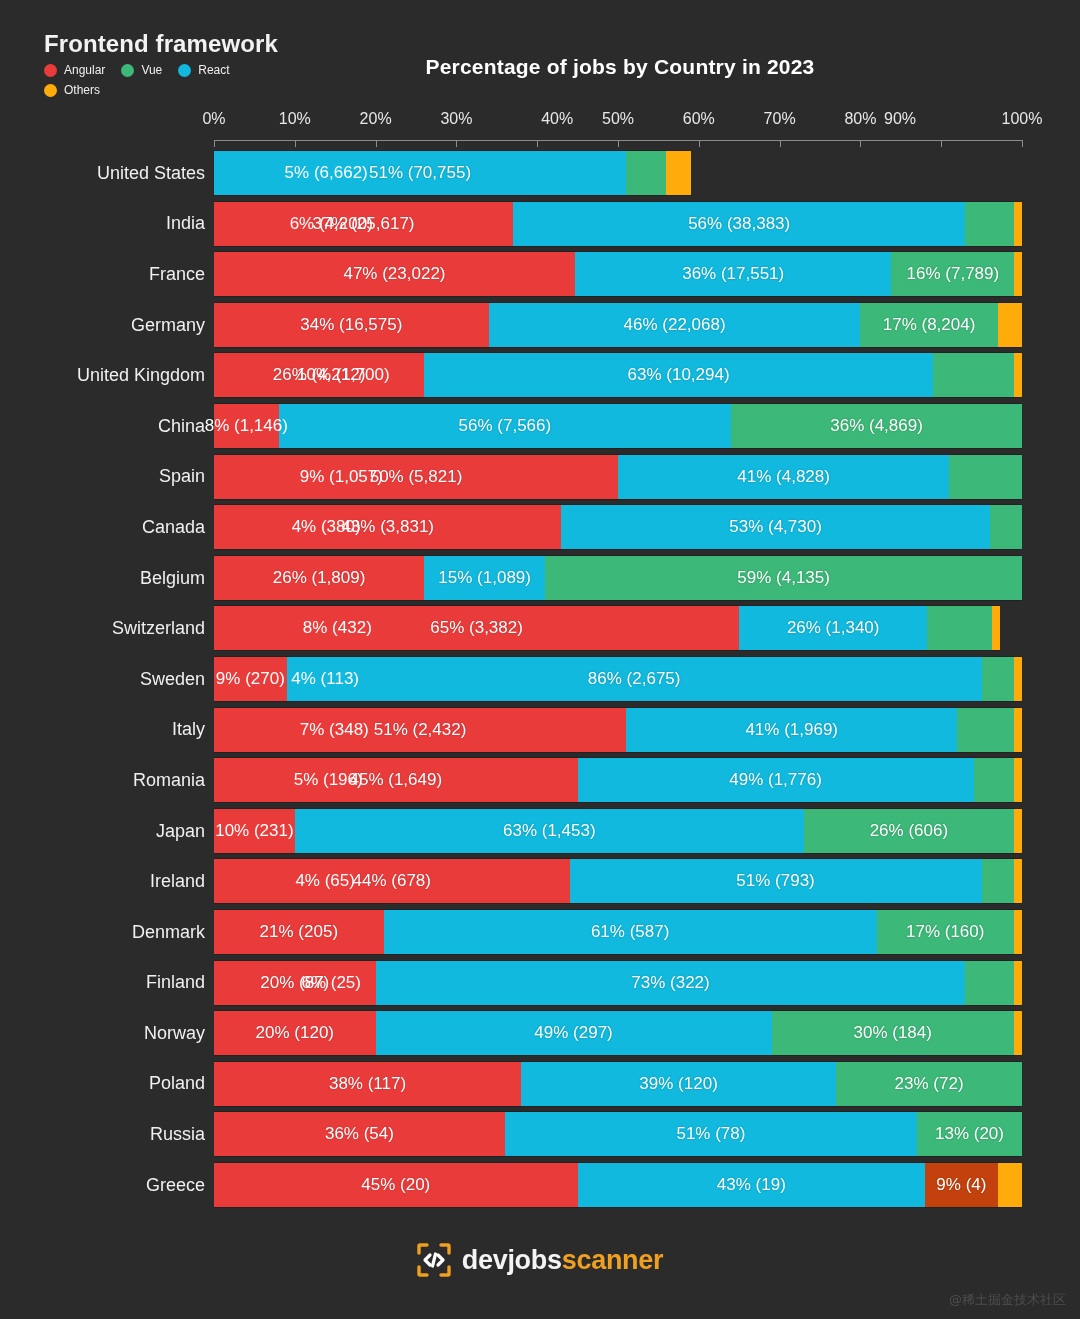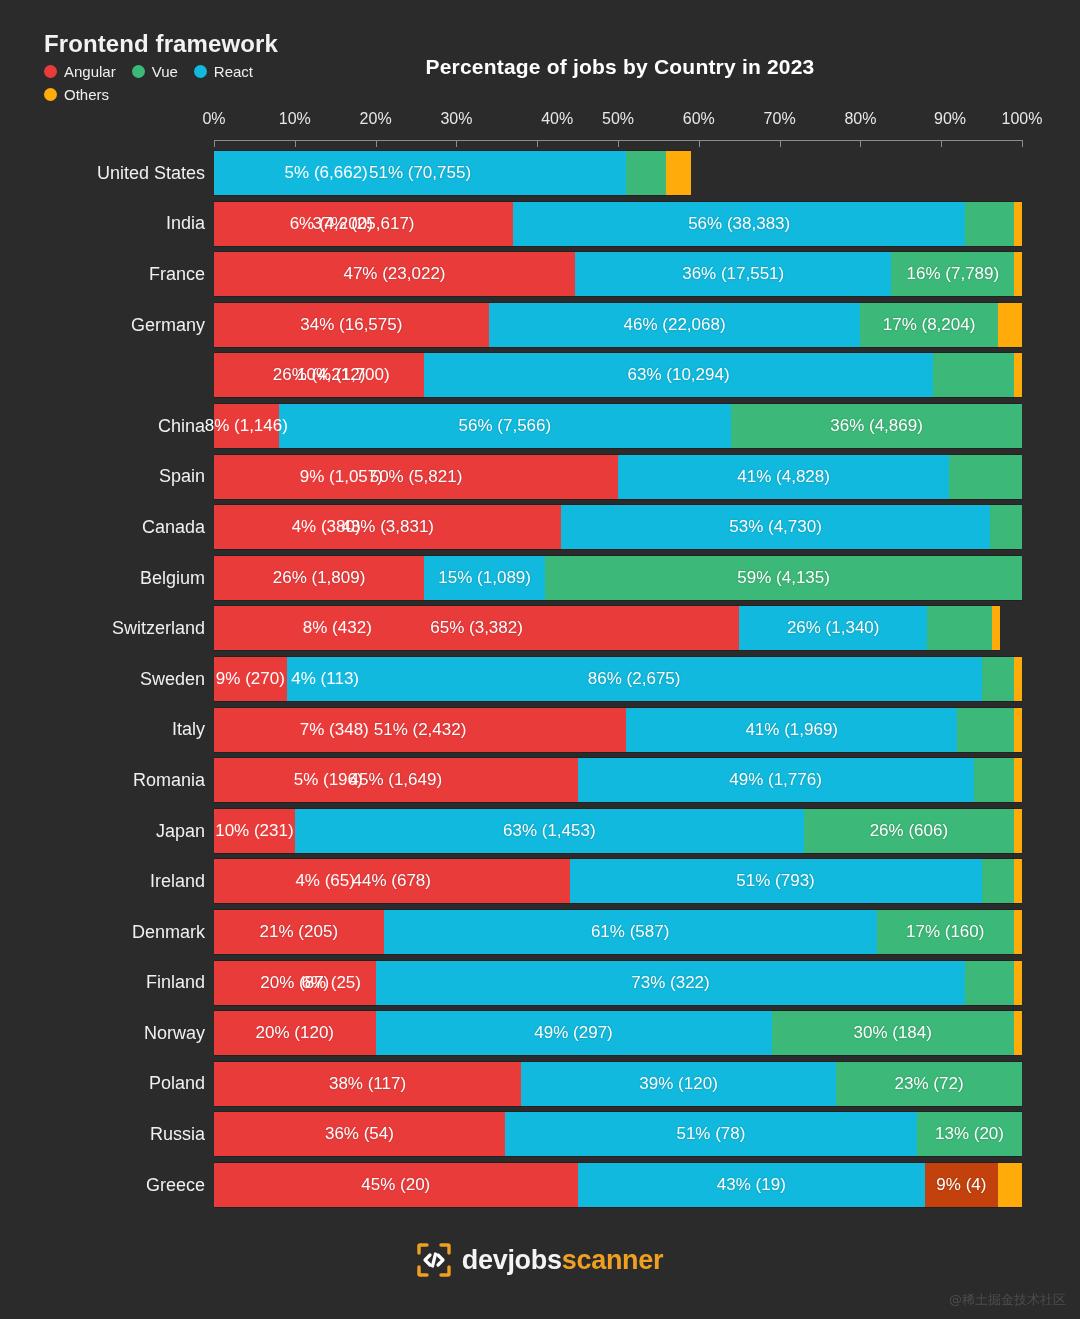--- a/index.html
+++ b/index.html
@@ -16,21 +16,21 @@
   .legend-title {
     color: #f2f2f2; font-size: 24px; font-weight: bold;
     letter-spacing: .1px; margin-bottom: 5px;
   }
   .legend-items { display: flex; flex-wrap: wrap; width: 275px; row-gap: 3px; }
   .legend-item { display: flex; align-items: center; margin-right: 16px; }
   .legend-dot {
     width: 13px; height: 13px; border-radius: 50%;
     display: inline-block; margin-right: 7px;
   }
-  .legend-label { color: #efefef; font-size: 15px; }
+  .legend-label { color: #efefef; font-size: 12px; }
 
   
   .chart-title {
     position: absolute; left: 215px; top: 55px; width: 810px;
     text-align: center; color: #ffffff;
     font-size: 21px; font-weight: bold; letter-spacing: .2px;
   }
 
   
   .axis { position: absolute; left: 0; top: 110px; width: 1080px; height: 40px; }
@@ -134,21 +134,21 @@
       <div class="axis-tick-label" style="left: 537.2px; margin-left: 20px;">40%</div>
       <div class="axis-tick" style="left: 537.2px;"></div>
       <div class="axis-tick-label" style="left: 618px;">50%</div>
       <div class="axis-tick" style="left: 618px;"></div>
       <div class="axis-tick-label" style="left: 698.8px;">60%</div>
       <div class="axis-tick" style="left: 698.8px;"></div>
       <div class="axis-tick-label" style="left: 779.6px;">70%</div>
       <div class="axis-tick" style="left: 779.6px;"></div>
       <div class="axis-tick-label" style="left: 860.4px;">80%</div>
       <div class="axis-tick" style="left: 860.4px;"></div>
-      <div class="axis-tick-label" style="left: 950px; text-align: center;">90%</div>
+      <div class="axis-tick-label" style="left: 900px; text-align: center;">90%</div>
       <div class="axis-tick" style="left: 941.2px;"></div>
       <div class="axis-tick-label" style="left: 1022px;">100%</div>
       <div class="axis-tick" style="left: 1022px;"></div>
     </div>
 
   <div class="plot" id="plot">
       <div class="row">
         <div class="row-label" style="right: 875px;">United States</div>
         <div class="bar-wrap">
           <div class="seg" style="width: 412.08px; background: rgb(16, 185, 221);">
@@ -197,20 +197,21 @@
           <div class="seg" style="width: 371.68px; background: rgb(16, 185, 221);">
             <span class="seg-label">46% (22,068)</span>
           </div>
           <div class="seg" style="width: 137.36px; background: rgb(60, 184, 120);">
             <span class="seg-label">17% (8,204)</span>
           </div>
           <div class="seg" style="width: 24.24px; background: rgb(255, 171, 10);"></div>
         </div>
       </div>
       <div class="row">
+        <div class="row-label" style="right: 875px;">United Kingdom</div>
         <div class="bar-wrap">
           <div class="seg" style="width: 210.08px; background: rgb(234, 59, 59);">
             <span class="seg-label">26% (4,212)</span>
           </div>
           <div class="seg" style="width: 509.04px; background: rgb(16, 185, 221);">
             <span class="seg-label">63% (10,294)</span>
           </div>
           <div class="seg" style="width: 80.8px; background: rgb(60, 184, 120);"></div>
           <div class="seg" style="width: 8.08px; background: rgb(255, 171, 10);"></div>
           <div class="float-label" style="left: 82.1px; width: 94.6px;">10% (1,700)</div>

